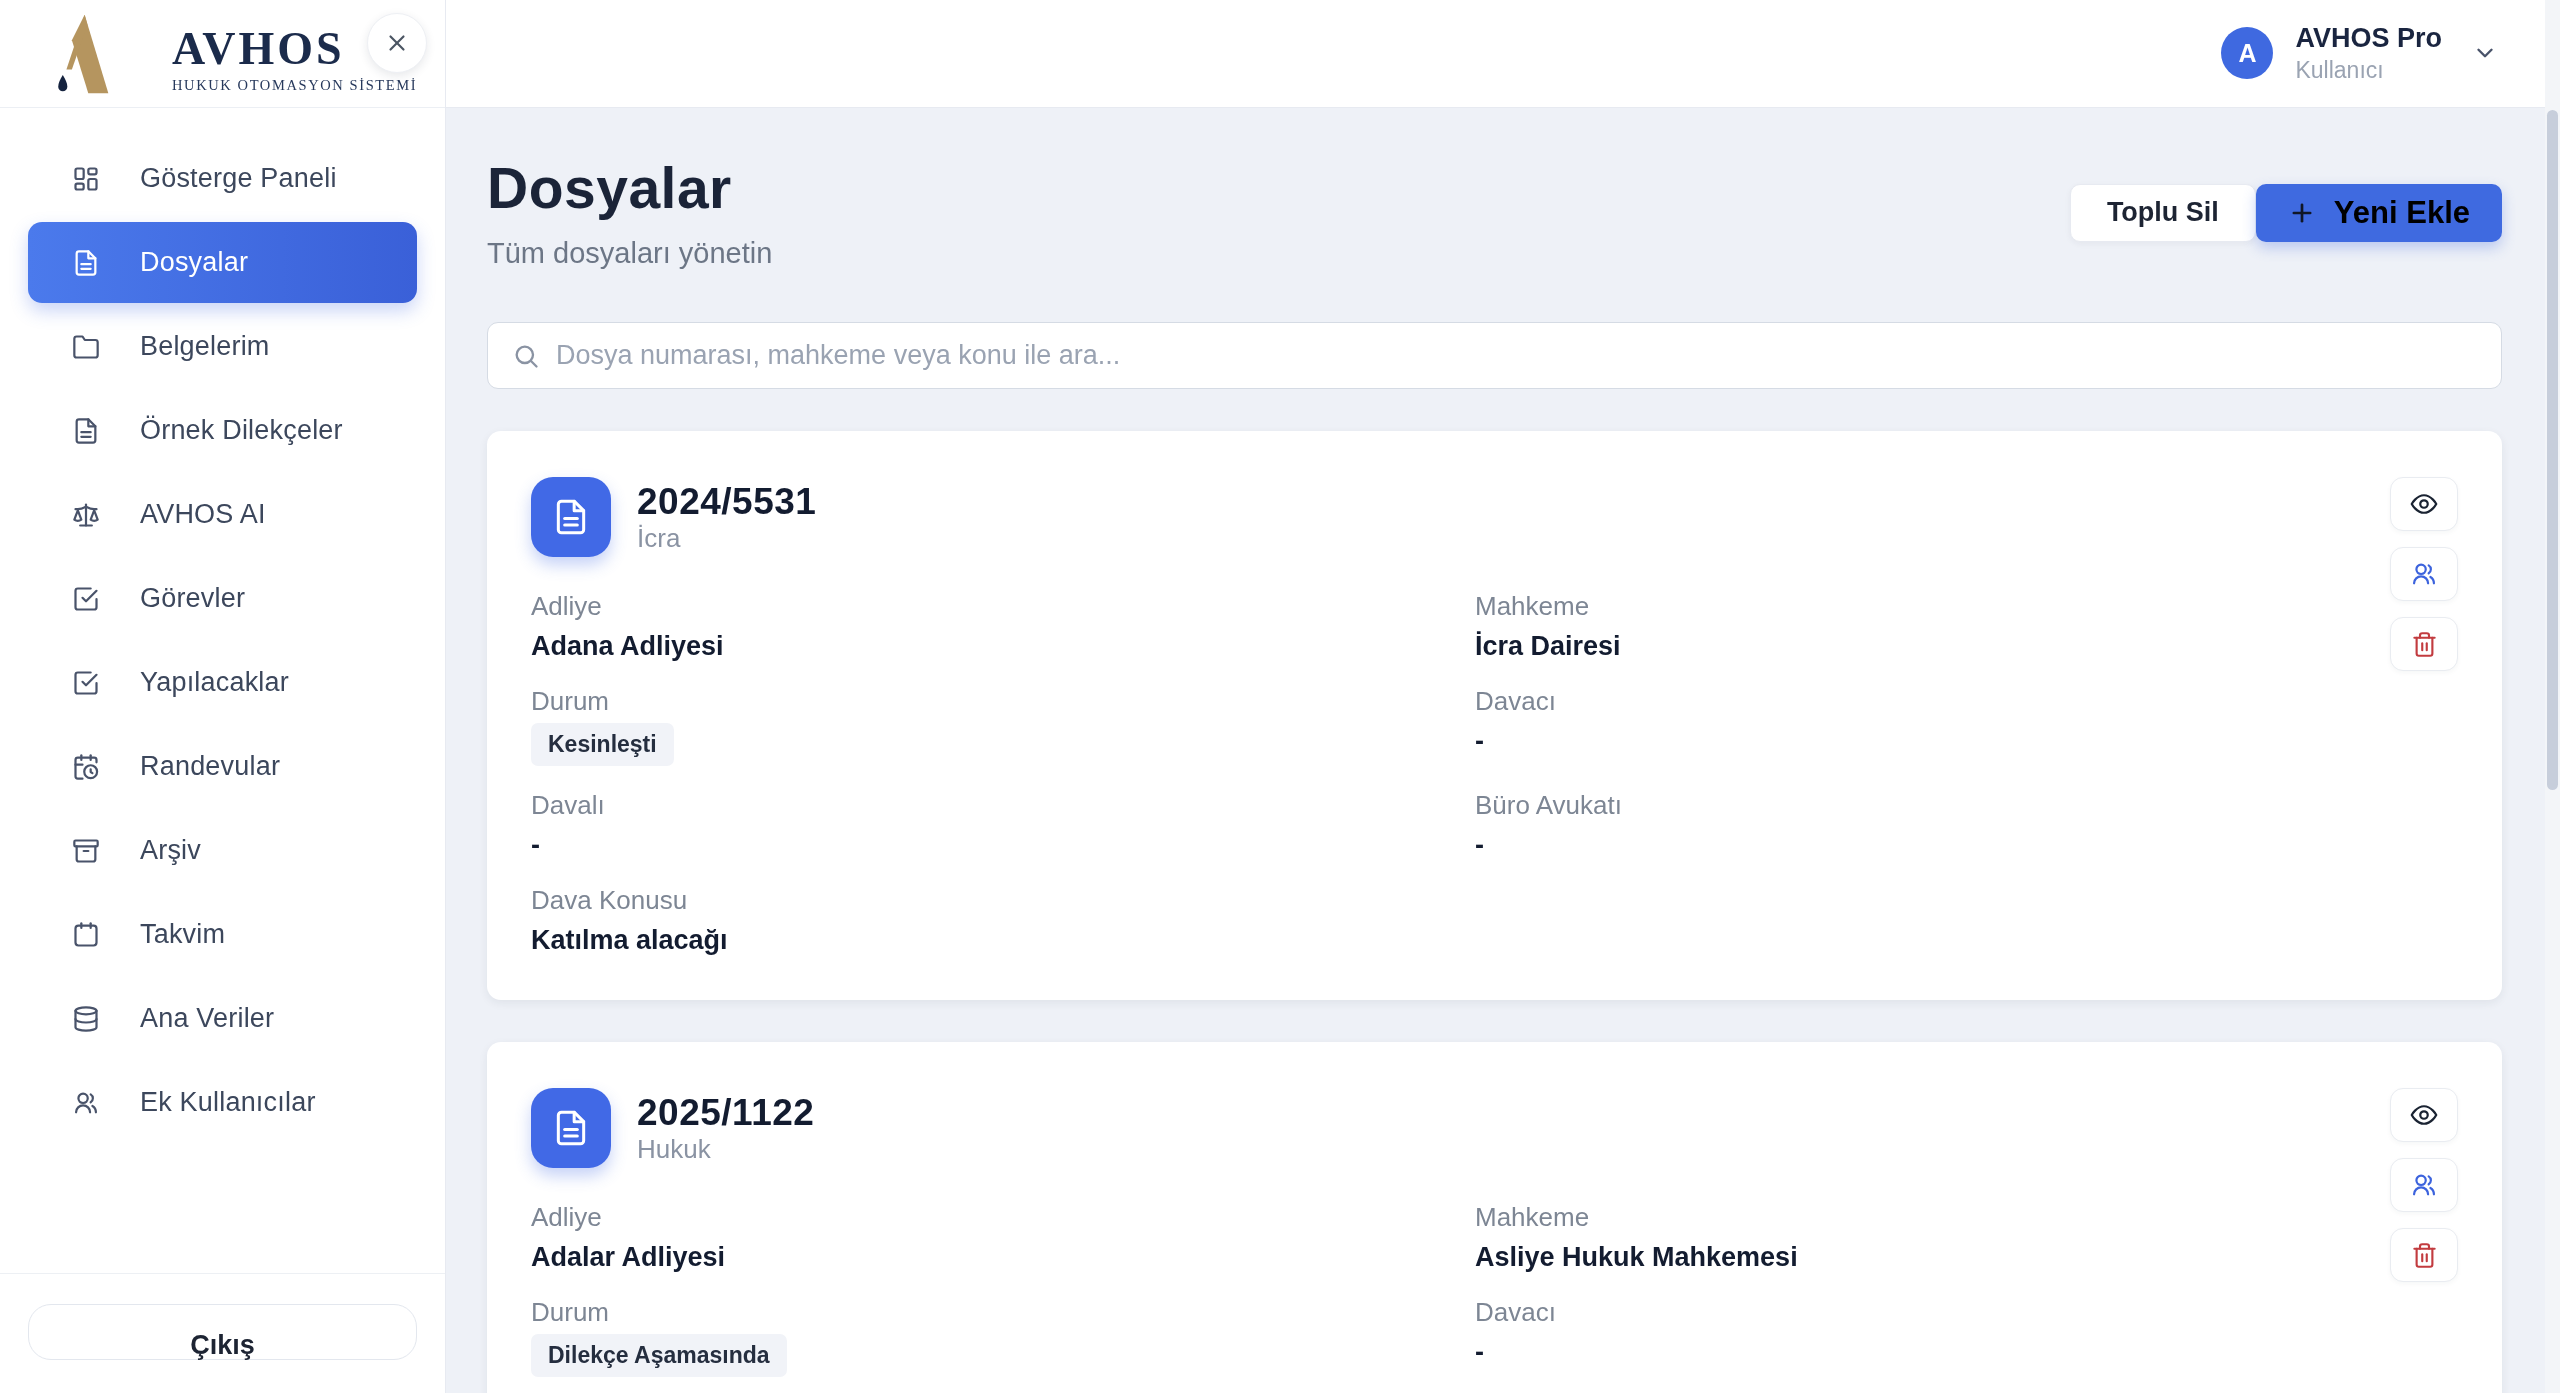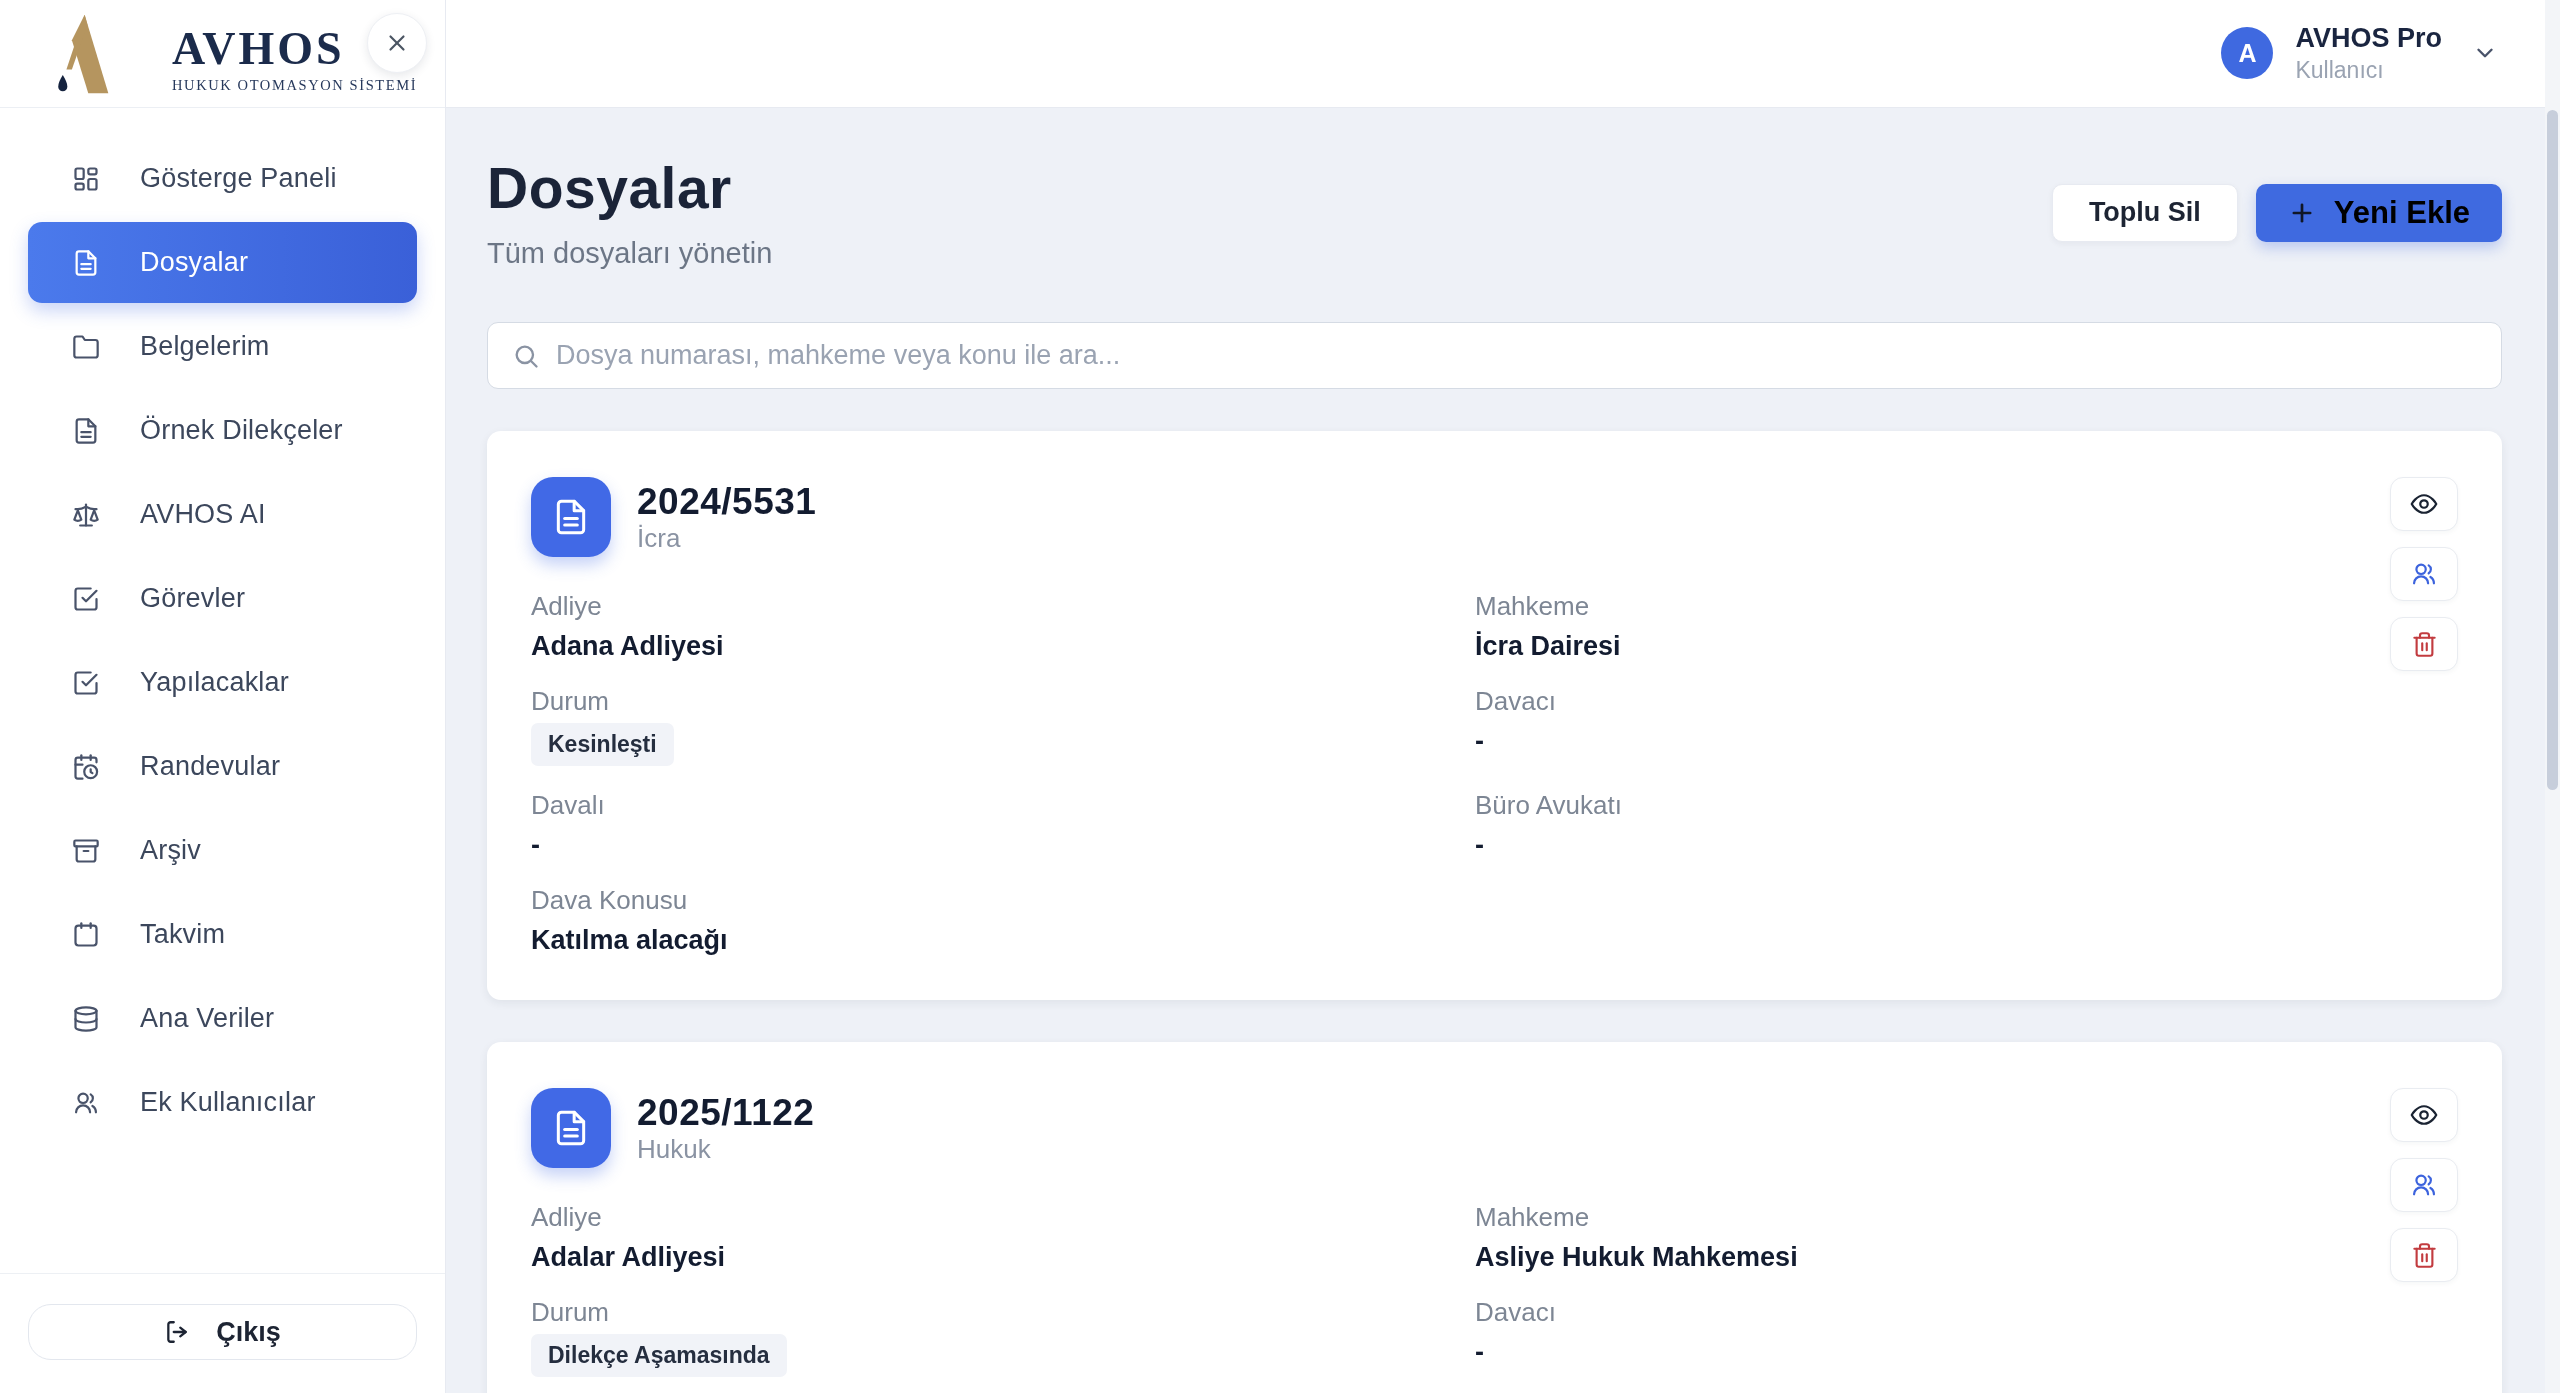--- a/index.html
+++ b/index.html
@@ -49,21 +49,21 @@
     background:linear-gradient(90deg,#4b7aec 0%, #3a60d8 100%);
     color:#ffffff; box-shadow:0 8px 18px rgba(65,105,225,.28);
   }
   .nav-item.active .ic { color:#ffffff; }
   .side-foot {
     margin-top:auto; border-top:1px solid #edf0f4; padding:30px 28px 33px 28px;
   }
   .logout-btn {
     width:100%; height:56px; background:#ffffff; border:1px solid #e3e7ee;
     border-radius:23px; display:flex; align-items:center; justify-content:center;
-    gap:26px; font-family:inherit; font-size:27px; font-weight:700; color:#1d2433; cursor:pointer;
+    gap:26px; font-family:inherit; font-size:27px; font-weight:700; color:#1d2433; cursor:pointer;flex-direction:column;
   }
 
   
   .topbar {
     position:absolute; left:446px; right:0; top:0; height:108px;
     background:#ffffff; border-bottom:1px solid #e7eaf1;
     display:flex; align-items:center; justify-content:flex-end; padding-right:62px;
   }
   .user-chip { display:flex; align-items:center; gap:22px; cursor:pointer; }
   .avatar {
@@ -75,21 +75,21 @@
   .user-chip .chev { color:#49536a; margin-left:8px; }
 
   
   .main {
     position:absolute; left:446px; right:0; top:108px; bottom:0;
     padding:47px 58px 0 41px; overflow:hidden;
   }
   .page-head { display:flex; justify-content:space-between; align-items:center; }
   .page-title { font-size:57px; font-weight:800; color:#1b2438; letter-spacing:.5px; }
   .page-subtitle { font-size:29px; color:#6c7686; margin-top:16px; }
-  .head-actions { display:flex; gap:18px; align-items:center; }
+  .head-actions { display:flex; align-items:center; }
   .btn-secondary {
     height:58px; padding:0 36px; background:#ffffff; border:1px solid #e7eaf1;
     border-radius:10px; font-family:inherit; font-size:27px; font-weight:700;
     color:#1d2433; cursor:pointer; box-shadow:0 2px 6px rgba(30,41,59,.05);
   }
   .btn-primary {
     height:58px; padding:0 32px; background:#3f6ae0; border:none; border-radius:10px;
     font-family:inherit; font-size:31px; font-weight:700; color:#000000;
     display:flex; align-items:center; gap:18px; cursor:pointer;
     box-shadow:0 6px 14px rgba(65,105,225,.30);

